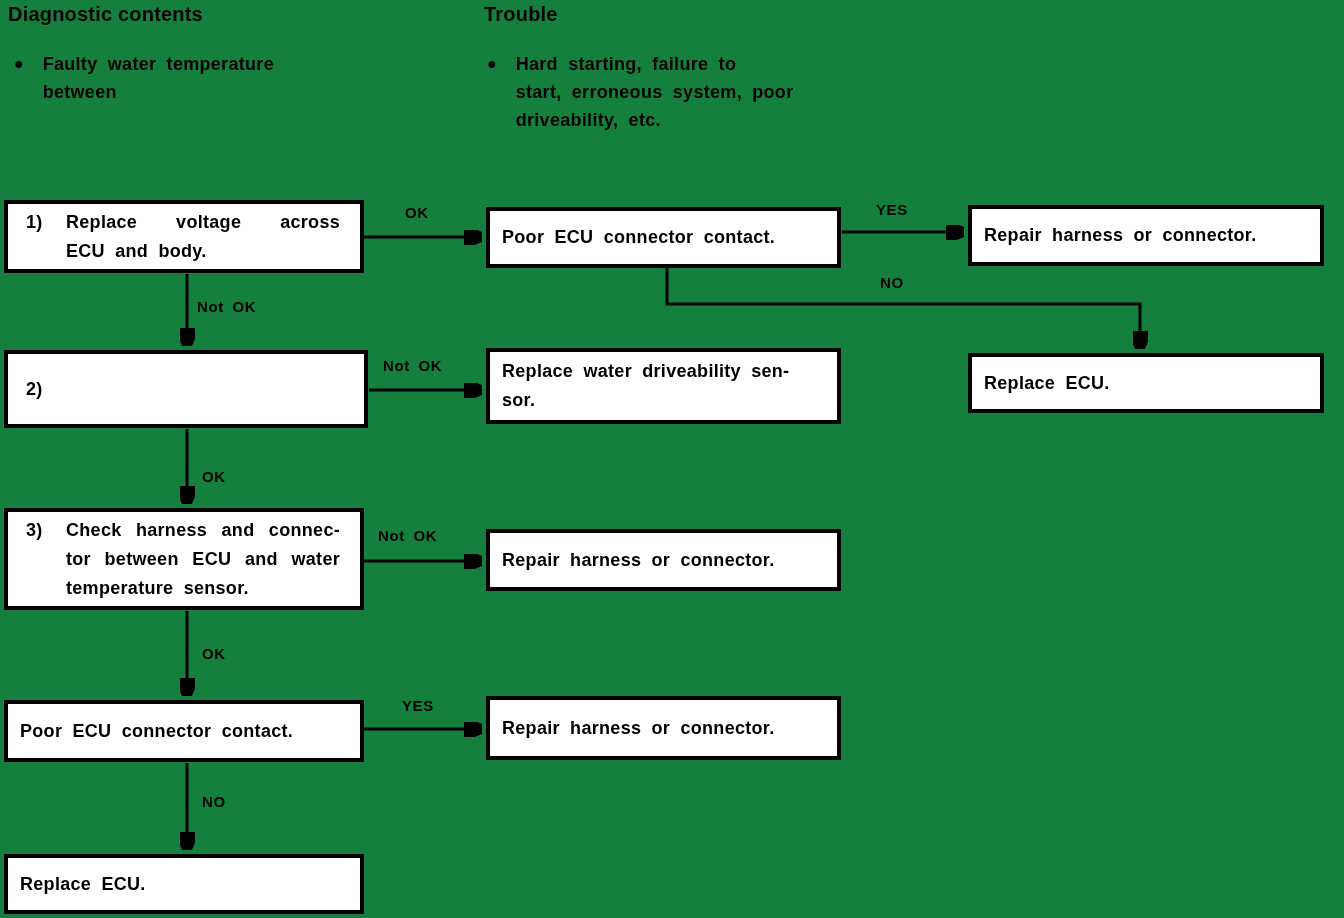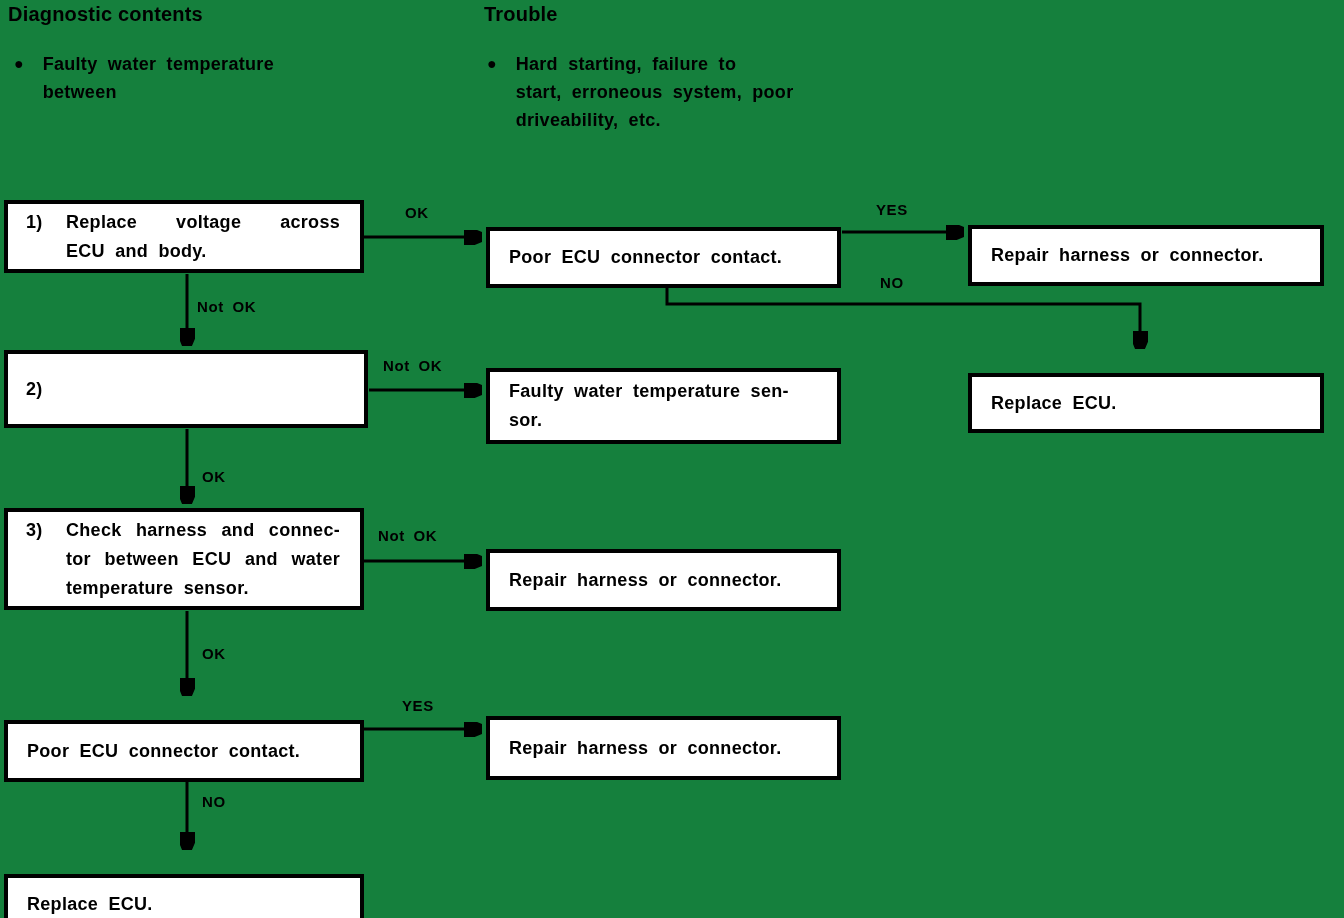--- a/index.html
+++ b/index.html
@@ -19,21 +19,21 @@
 
   .box {
     position:absolute; border:4px solid #000; background:#fff;
     display:flex; align-items:center; padding:4px 20px 4px 18px;
   }
   .inner { display:flex; align-items:flex-start; width:100%; }
   .num { width:40px; flex:none; font-size:18px; line-height:29px; letter-spacing:0.3px; }
   .txt { flex:1; font-size:18px; line-height:29px; letter-spacing:0.3px; word-spacing:5px; }
   .ln { white-space:nowrap; }
   .ln.j { text-align:justify; text-align-last:justify; }
-  .mid { padding-left:19px;margin-top:20px; }
+  .mid { padding-left:12px; }
 
   .lbl { position:absolute; font-size:15px; letter-spacing:0.6px; word-spacing:4px; white-space:nowrap; }
 </style>
 </head>
 <body>
 
 <div class="canvas">
 
   <svg class="wires" width="1344" height="918" viewBox="0 0 1344 918">
     <defs>
@@ -109,21 +109,21 @@
 
   <div class="box" style="left:4px;top:350px;width:364px;height:78px">
     <div class="inner">
       <span class="num">2)</span>
     </div>
   </div>
 
   <div class="box mid" style="left:486px;top:348px;width:355px;height:76px">
     <div class="inner">
         <div class="txt">
-      <div class="ln">Faulty water temperature sen-</div>
+      <div class="ln">Replace water driveability sen-</div>
       <div class="ln">sor.</div>
     </div>
       </div>
   </div>
 
   <div class="box" style="left:4px;top:508px;width:360px;height:102px">
     <div class="inner">
       <span class="num">3)</span>
       <div class="txt">
         <div class="ln j">Check harness and connec-</div>

